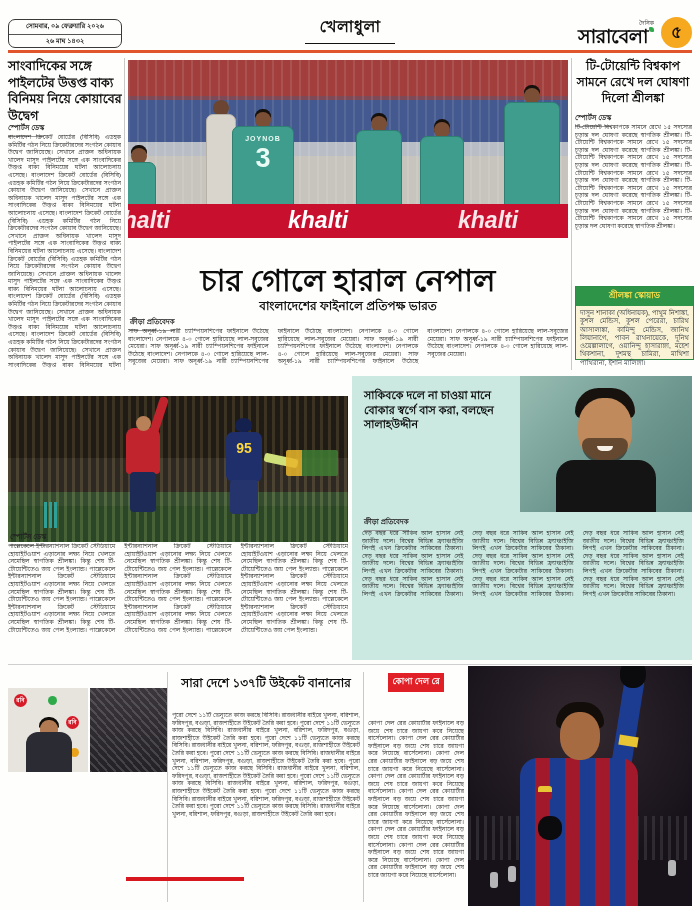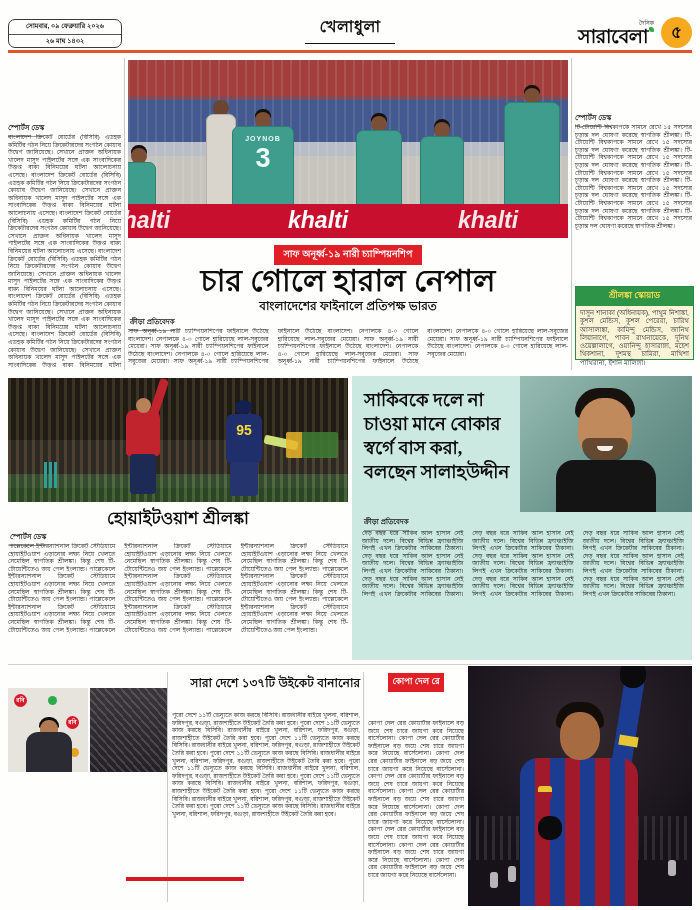--- a/index.html
+++ b/index.html
@@ -59,42 +59,42 @@
   .vdiv-left{left:124px;top:58px;height:312px;}
   .vdiv-right{left:571px;top:58px;height:312px;}
   
   .sl-headline{left:574px;top:58px;width:118px;text-align:center;font-size:12px;line-height:1.35;}
   .sl-byline{left:575px;top:112px;}
   .sl-body{left:575px;top:124px;width:117px;height:158px;}
   .squad-box{left:575px;top:286px;width:117px;height:72px;border:1px solid #2b8c45;background:#fbf3d6;}
   .squad-title{background:#2e9447;color:#ffe14d;font-size:8.5px;font-weight:bold;text-align:center;padding:2px 0 3px;}
   .squad-names{font-size:6.8px;line-height:8.3px;text-align:justify;padding:3px 4px;color:#27323a;}
   
-  .photo-cricket{left:8px;top:378px;width:340px;height:124px;overflow:hidden;
+  .photo-cricket{left:8px;top:396px;width:340px;height:146px;overflow:hidden;
     background:
       repeating-linear-gradient(90deg,rgba(250,220,120,.10) 0 3px,rgba(0,0,0,.18) 3px 8px),
       linear-gradient(180deg,#262019 0 62px,#38312a 62px 96px,#3f5b3a 96px 110px,#33552f 110px 100%);}
   .stump{position:absolute;bottom:14px;width:3px;height:26px;background:#2fa098;}
   .flag{position:absolute;right:10px;top:54px;width:52px;height:26px;
         background:linear-gradient(90deg,#e8b62a 0 30%,#3f7d33 30% 100%);opacity:.85;border-radius:2px;}
   .bowler-torso{position:absolute;left:118px;top:32px;width:34px;height:46px;background:#c2242d;border-radius:8px 8px 4px 4px;}
   .bowler-arm{position:absolute;left:146px;top:0px;width:9px;height:42px;background:#c2242d;transform:rotate(18deg);border-radius:5px;}
   .bowler-head{position:absolute;left:128px;top:20px;width:15px;height:15px;border-radius:50%;background:#b98157;}
   .bowler-legs{position:absolute;left:122px;top:76px;width:26px;height:40px;background:#1d2a55;border-radius:4px;}
   .bat-torso{position:absolute;left:218px;top:36px;width:36px;height:50px;background:#1e2f6b;border-radius:7px;}
   .bat-num{position:absolute;left:218px;top:44px;width:36px;text-align:center;color:#ffd83d;font-size:14px;font-weight:bold;}
   .bat-helmet{position:absolute;left:227px;top:22px;width:17px;height:14px;border-radius:50% 50% 40% 40%;background:#14204d;}
   .bat-legs{position:absolute;left:222px;top:84px;width:28px;height:34px;background:#25346d;border-radius:4px;}
   .bat-bat{position:absolute;left:256px;top:60px;width:34px;height:9px;background:#cfe07a;transform:rotate(12deg);border-radius:3px;}
   .ww-headline{left:8px;top:505px;width:340px;text-align:center;font-size:17px;}
   .ww-byline{left:10px;top:531px;}
   .ww-body{left:8px;top:543px;width:340px;height:116px;}
   
   .shakib-box{left:352px;top:376px;width:340px;height:284px;background:#cbe8e1;}
-  .shakib-quote{position:absolute;left:12px;top:12px;width:152px;font-size:18px;line-height:1.34;font-weight:bold;color:#0b0b0b;font-family:Liberation Serif, serif;}
+  .shakib-quote{position:absolute;left:12px;top:12px;width:152px;font-size:11px;line-height:1.34;font-weight:bold;color:#0b0b0b;}
   .photo-shakib{position:absolute;right:0;top:0;width:172px;height:136px;overflow:hidden;
     background:linear-gradient(135deg,#97bcb2 0,#6a948c 60%,#55817a 100%);}
   .sh-head{position:absolute;left:58px;top:22px;width:54px;height:62px;border-radius:46% 46% 42% 42%;background:#c08a5c;}
   .sh-hair{position:absolute;left:55px;top:12px;width:60px;height:30px;border-radius:30px 30px 8px 8px;background:#17120e;}
   .sh-beard{position:absolute;left:62px;top:62px;width:46px;height:24px;border-radius:8px 8px 20px 20px;background:rgba(25,18,12,.55);}
   .sh-smile{position:absolute;left:77px;top:70px;width:16px;height:5px;border-radius:0 0 8px 8px;background:#f5efe6;}
   .sh-torso{position:absolute;left:36px;top:84px;width:100px;height:52px;border-radius:18px 18px 0 0;background:#141414;}
   .shakib-byline{position:absolute;left:12px;top:140px;}
   .shakib-body{position:absolute;left:10px;top:154px;width:322px;height:122px;}
   
@@ -108,21 +108,21 @@
   .pr-man-head{position:absolute;left:32px;bottom:32px;width:18px;height:20px;border-radius:45%;background:#b27a52;}
   .pr-man-hair{position:absolute;left:31px;bottom:44px;width:20px;height:11px;border-radius:10px 10px 2px 2px;background:#0f0c09;}
   .backdrop-label{position:absolute;font-size:6px;color:#fff;background:#d61a28;border-radius:50%;
                   width:13px;height:13px;display:flex;align-items:center;justify-content:center;font-weight:bold;}
   .photo-crowd{left:90px;top:688px;width:77px;height:84px;overflow:hidden;
     background:
       repeating-linear-gradient(48deg,rgba(255,255,255,.14) 0 2px,rgba(0,0,0,0) 2px 6px),
       linear-gradient(180deg,#3a363b 0,#242126 100%);}
   .wk-quote{left:10px;top:780px;width:152px;font-size:8.3px;line-height:1.5;color:#222;}
   .red-bar{left:126px;top:877px;width:118px;height:4px;background:#d8181f;}
-  .wk-headline{left:172px;top:676px;width:188px;text-align:right;font-size:12px;line-height:1.3;}
+  .wk-headline{left:172px;top:676px;width:188px;text-align:center;font-size:12px;line-height:1.3;}
   .wk-body{left:172px;top:712px;width:188px;height:162px;}
   
   .bar-kicker-wrap{left:368px;top:670px;width:96px;text-align:center;}
   .bar-kicker{font-size:8.5px;padding:2px 4px 3px;}
   .bar-headline{left:366px;top:687px;width:100px;text-align:center;font-size:11.5px;line-height:1.3;}
   .bar-body{left:368px;top:720px;width:96px;height:184px;}
   .photo-barca{left:468px;top:666px;width:224px;height:240px;overflow:hidden;
     background:radial-gradient(circle at 50% 26%,#332830 0,#17121a 65%);}
   .bc-crowdband{position:absolute;left:0;right:0;top:150px;height:44px;
     background:repeating-linear-gradient(90deg,rgba(255,255,255,.10) 0 3px,rgba(0,0,0,0) 3px 8px);}
@@ -150,20 +150,21 @@
   <div class="abs section-title-wrap">
     <span class="section-title">খেলাধুলা</span>
   </div>
   <div class="abs masthead">
     <span class="pre">দৈনিক</span>
     <span class="name">সারাবেলা</span><span class="leaf"></span>
   </div>
   <div class="abs page-badge">৫</div>
   <div class="abs header-rule"></div>
 
+  <div class="abs headline coab-headline">সাংবাদিকের সঙ্গে পাইলটের উত্তপ্ত বাক্য বিনিময় নিয়ে কোয়াবের উদ্বেগ</div>
   <div class="abs byline coab-byline">স্পোর্টস ডেস্ক</div>
   <div class="abs bodytext coab-body">বাংলাদেশ ক্রিকেট বোর্ডের (বিসিবি) এডহক কমিটির গঠন নিয়ে ক্রিকেটারদের সংগঠন কোয়াব উদ্বেগ জানিয়েছে। সেখানে প্রাক্তন অধিনায়ক খালেদ মাসুদ পাইলটের সঙ্গে এক সাংবাদিকের উত্তপ্ত বাক্য বিনিময়ের ঘটনা আলোচনায় এসেছে। বাংলাদেশ ক্রিকেট বোর্ডের (বিসিবি) এডহক কমিটির গঠন নিয়ে ক্রিকেটারদের সংগঠন কোয়াব উদ্বেগ জানিয়েছে। সেখানে প্রাক্তন অধিনায়ক খালেদ মাসুদ পাইলটের সঙ্গে এক সাংবাদিকের উত্তপ্ত বাক্য বিনিময়ের ঘটনা আলোচনায় এসেছে। বাংলাদেশ ক্রিকেট বোর্ডের (বিসিবি) এডহক কমিটির গঠন নিয়ে ক্রিকেটারদের সংগঠন কোয়াব উদ্বেগ জানিয়েছে। সেখানে প্রাক্তন অধিনায়ক খালেদ মাসুদ পাইলটের সঙ্গে এক সাংবাদিকের উত্তপ্ত বাক্য বিনিময়ের ঘটনা আলোচনায় এসেছে। বাংলাদেশ ক্রিকেট বোর্ডের (বিসিবি) এডহক কমিটির গঠন নিয়ে ক্রিকেটারদের সংগঠন কোয়াব উদ্বেগ জানিয়েছে। সেখানে প্রাক্তন অধিনায়ক খালেদ মাসুদ পাইলটের সঙ্গে এক সাংবাদিকের উত্তপ্ত বাক্য বিনিময়ের ঘটনা আলোচনায় এসেছে। বাংলাদেশ ক্রিকেট বোর্ডের (বিসিবি) এডহক কমিটির গঠন নিয়ে ক্রিকেটারদের সংগঠন কোয়াব উদ্বেগ জানিয়েছে। সেখানে প্রাক্তন অধিনায়ক খালেদ মাসুদ পাইলটের সঙ্গে এক সাংবাদিকের উত্তপ্ত বাক্য বিনিময়ের ঘটনা আলোচনায় এসেছে। বাংলাদেশ ক্রিকেট বোর্ডের (বিসিবি) এডহক কমিটির গঠন নিয়ে ক্রিকেটারদের সংগঠন কোয়াব উদ্বেগ জানিয়েছে। সেখানে প্রাক্তন অধিনায়ক খালেদ মাসুদ পাইলটের সঙ্গে এক সাংবাদিকের উত্তপ্ত বাক্য বিনিময়ের ঘটনা আলোচনায় এসেছে।</div>
   <div class="abs vdiv vdiv-left"></div>
 
   <div class="abs photo-football">
     <div class="player" style="left:-6px;top:88px;width:34px;height:90px;">
       <div class="p-hair"></div>
         <div class="p-head"></div>
         <div class="p-torso"></div>
     </div>
@@ -192,30 +193,28 @@
     <div class="player" style="left:376px;top:28px;width:56px;height:150px;">
       <div class="p-hair"></div>
         <div class="p-head"></div>
         <div class="p-torso"></div>
     </div>
     <div class="adboard" style="position:absolute;">
       <span class="adtext" style="left:-18px;opacity:.9;">khalti</span>
       <span class="adtext" style="left:160px;">khalti</span>
       <span class="adtext" style="left:330px;opacity:.9;">khalti</span>
     </div>
-  </div>
-  <div class="abs nepal-kicker-wrap">
-    <span class="kicker nepal-kicker">সাফ অনূর্ধ্ব-১৯ নারী চ্যাম্পিয়নশিপ</span>
   </div>
   <div class="abs nepal-subhead">বাংলাদেশের ফাইনালে প্রতিপক্ষ ভারত</div>
   <div class="abs headline nepal-headline">চার গোলে হারাল নেপাল</div>
   <div class="abs byline nepal-byline">ক্রীড়া প্রতিবেদক</div>
   <div class="abs bodytext cols3 nepal-body">সাফ অনূর্ধ্ব-১৯ নারী চ্যাম্পিয়নশিপের ফাইনালে উঠেছে বাংলাদেশ। নেপালকে ৪-০ গোলে হারিয়েছে লাল-সবুজের মেয়েরা। সাফ অনূর্ধ্ব-১৯ নারী চ্যাম্পিয়নশিপের ফাইনালে উঠেছে বাংলাদেশ। নেপালকে ৪-০ গোলে হারিয়েছে লাল-সবুজের মেয়েরা। সাফ অনূর্ধ্ব-১৯ নারী চ্যাম্পিয়নশিপের ফাইনালে উঠেছে বাংলাদেশ। নেপালকে ৪-০ গোলে হারিয়েছে লাল-সবুজের মেয়েরা। সাফ অনূর্ধ্ব-১৯ নারী চ্যাম্পিয়নশিপের ফাইনালে উঠেছে বাংলাদেশ। নেপালকে ৪-০ গোলে হারিয়েছে লাল-সবুজের মেয়েরা। সাফ অনূর্ধ্ব-১৯ নারী চ্যাম্পিয়নশিপের ফাইনালে উঠেছে বাংলাদেশ। নেপালকে ৪-০ গোলে হারিয়েছে লাল-সবুজের মেয়েরা। সাফ অনূর্ধ্ব-১৯ নারী চ্যাম্পিয়নশিপের ফাইনালে উঠেছে বাংলাদেশ। নেপালকে ৪-০ গোলে হারিয়েছে লাল-সবুজের মেয়েরা।</div>
   <div class="abs vdiv vdiv-right"></div>
 
+  <div class="abs headline sl-headline">টি-টোয়েন্টি বিশ্বকাপ সামনে রেখে দল ঘোষণা দিলো শ্রীলঙ্কা</div>
   <div class="abs byline sl-byline">স্পোর্টস ডেস্ক</div>
   <div class="abs bodytext sl-body">টি-টোয়েন্টি বিশ্বকাপকে সামনে রেখে ১৫ সদস্যের চূড়ান্ত দল ঘোষণা করেছে স্বাগতিক শ্রীলঙ্কা। টি-টোয়েন্টি বিশ্বকাপকে সামনে রেখে ১৫ সদস্যের চূড়ান্ত দল ঘোষণা করেছে স্বাগতিক শ্রীলঙ্কা। টি-টোয়েন্টি বিশ্বকাপকে সামনে রেখে ১৫ সদস্যের চূড়ান্ত দল ঘোষণা করেছে স্বাগতিক শ্রীলঙ্কা। টি-টোয়েন্টি বিশ্বকাপকে সামনে রেখে ১৫ সদস্যের চূড়ান্ত দল ঘোষণা করেছে স্বাগতিক শ্রীলঙ্কা। টি-টোয়েন্টি বিশ্বকাপকে সামনে রেখে ১৫ সদস্যের চূড়ান্ত দল ঘোষণা করেছে স্বাগতিক শ্রীলঙ্কা। টি-টোয়েন্টি বিশ্বকাপকে সামনে রেখে ১৫ সদস্যের চূড়ান্ত দল ঘোষণা করেছে স্বাগতিক শ্রীলঙ্কা। টি-টোয়েন্টি বিশ্বকাপকে সামনে রেখে ১৫ সদস্যের চূড়ান্ত দল ঘোষণা করেছে স্বাগতিক শ্রীলঙ্কা।</div>
   <div class="abs squad-box">
     <div class="squad-title">শ্রীলঙ্কা স্কোয়াড</div>
     <div class="squad-names">দাসুন শানাকা (অধিনায়ক), পাথুম নিশাঙ্কা, কুশল মেন্ডিস, কুশল পেরেরা, চারিথ আসালাঙ্কা, কামিন্দু মেন্ডিস, জানিথ লিয়ানাগে, পাবন রাথনায়েকে, দুনিথ ওয়েল্লালাগে, ওয়ানিন্দু হাসারাঙ্গা, মহেশ থিকশানা, দুশমন্থ চামিরা, মাথিশা পাথিরানা, ইশান মালিঙ্গা।</div>
   </div>
 
   <div class="abs photo-cricket">
     <div class="stump" style="left:36px;"></div>
     <div class="stump" style="left:41px;"></div>
@@ -224,21 +223,20 @@
     <div class="bowler-torso"></div>
     <div class="bowler-head"></div>
     <div class="bowler-legs"></div>
     <div class="bat-helmet"></div>
     <div class="bat-torso"></div>
     <div class="bat-num">95</div>
     <div class="bat-legs"></div>
     <div class="bat-bat"></div>
     <div class="flag"></div>
   </div>
-  <div class="abs headline ww-headline">হোয়াইটওয়াশ শ্রীলঙ্কা</div>
   <div class="abs byline ww-byline">স্পোর্টস ডেস্ক</div>
   <div class="abs bodytext cols3 ww-body">পাল্লেকেলে ইন্টারন্যাশনাল ক্রিকেট স্টেডিয়ামে হোয়াইটওয়াশ এড়ানোর লক্ষ্য নিয়ে খেলতে নেমেছিল স্বাগতিক শ্রীলঙ্কা। কিন্তু শেষ টি-টোয়েন্টিতেও জয় পেল ইংল্যান্ড। পাল্লেকেলে ইন্টারন্যাশনাল ক্রিকেট স্টেডিয়ামে হোয়াইটওয়াশ এড়ানোর লক্ষ্য নিয়ে খেলতে নেমেছিল স্বাগতিক শ্রীলঙ্কা। কিন্তু শেষ টি-টোয়েন্টিতেও জয় পেল ইংল্যান্ড। পাল্লেকেলে ইন্টারন্যাশনাল ক্রিকেট স্টেডিয়ামে হোয়াইটওয়াশ এড়ানোর লক্ষ্য নিয়ে খেলতে নেমেছিল স্বাগতিক শ্রীলঙ্কা। কিন্তু শেষ টি-টোয়েন্টিতেও জয় পেল ইংল্যান্ড। পাল্লেকেলে ইন্টারন্যাশনাল ক্রিকেট স্টেডিয়ামে হোয়াইটওয়াশ এড়ানোর লক্ষ্য নিয়ে খেলতে নেমেছিল স্বাগতিক শ্রীলঙ্কা। কিন্তু শেষ টি-টোয়েন্টিতেও জয় পেল ইংল্যান্ড। পাল্লেকেলে ইন্টারন্যাশনাল ক্রিকেট স্টেডিয়ামে হোয়াইটওয়াশ এড়ানোর লক্ষ্য নিয়ে খেলতে নেমেছিল স্বাগতিক শ্রীলঙ্কা। কিন্তু শেষ টি-টোয়েন্টিতেও জয় পেল ইংল্যান্ড। পাল্লেকেলে ইন্টারন্যাশনাল ক্রিকেট স্টেডিয়ামে হোয়াইটওয়াশ এড়ানোর লক্ষ্য নিয়ে খেলতে নেমেছিল স্বাগতিক শ্রীলঙ্কা। কিন্তু শেষ টি-টোয়েন্টিতেও জয় পেল ইংল্যান্ড। পাল্লেকেলে ইন্টারন্যাশনাল ক্রিকেট স্টেডিয়ামে হোয়াইটওয়াশ এড়ানোর লক্ষ্য নিয়ে খেলতে নেমেছিল স্বাগতিক শ্রীলঙ্কা। কিন্তু শেষ টি-টোয়েন্টিতেও জয় পেল ইংল্যান্ড। পাল্লেকেলে ইন্টারন্যাশনাল ক্রিকেট স্টেডিয়ামে হোয়াইটওয়াশ এড়ানোর লক্ষ্য নিয়ে খেলতে নেমেছিল স্বাগতিক শ্রীলঙ্কা। কিন্তু শেষ টি-টোয়েন্টিতেও জয় পেল ইংল্যান্ড। পাল্লেকেলে ইন্টারন্যাশনাল ক্রিকেট স্টেডিয়ামে হোয়াইটওয়াশ এড়ানোর লক্ষ্য নিয়ে খেলতে নেমেছিল স্বাগতিক শ্রীলঙ্কা। কিন্তু শেষ টি-টোয়েন্টিতেও জয় পেল ইংল্যান্ড।</div>
 
   <div class="abs shakib-box">
     <div class="shakib-quote">সাকিবকে দলে না চাওয়া মানে বোকার স্বর্গে বাস করা, বলছেন সালাহউদ্দীন</div>
     <div class="photo-shakib">
       <div class="sh-hair"></div>
       <div class="sh-head"></div>
       <div class="sh-beard"></div>
       <div class="sh-smile"></div>

